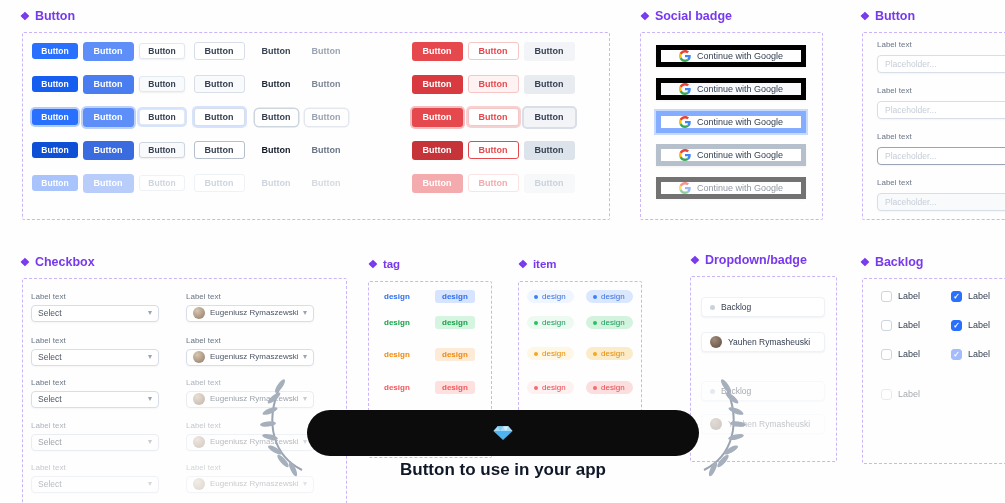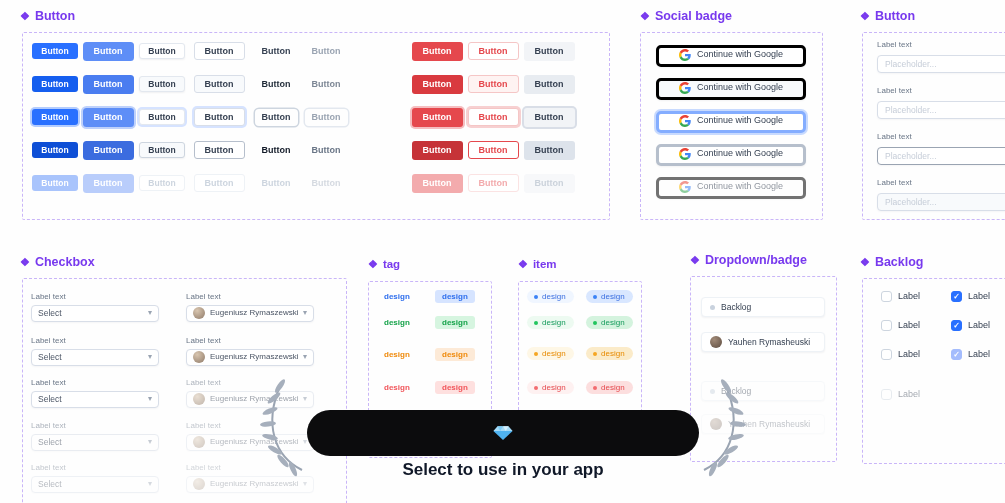--- a/index.html
+++ b/index.html
@@ -64,23 +64,23 @@
   .v7.s2{background:#d93a3f}.v7.s3{box-shadow:0 0 0 2px rgba(229,72,77,.35)}
   .v7.s4{background:#c63338}.v7.s5{background:#f3abad}
   .v8{background:#fff;color:#e5484d;border-color:#f5c6c6;padding:3.5px 10px;font-size:9px;}
   .v8.s2{background:#fef3f2}.v8.s3{box-shadow:0 0 0 2px rgba(229,72,77,.25)}
   .v8.s4{border-color:#e5484d}.v8.s5{color:#f3abad;border-color:#fbe3e3}
   .v9{background:#f2f4f7;color:#364152;padding:4px 10px;font-size:9px;}
   .v9.s2{background:#e8ecf1}.v9.s3{box-shadow:0 0 0 2px #d9dee7}
   .v9.s4{background:#dde3eb}.v9.s5{background:#f7f8fa;color:#cbd2db}
 
   
-  .social-btn{position:absolute;left:15px;width:150px;height:22px;border-radius:5px;
-    background:#fff;border:3px solid #000000;box-shadow:0 1px 2px rgba(16,24,40,.05);
-    display:flex;justify-content:center;gap:6px;
+  .social-btn{position:absolute;left:15px;width:150px;height:22px;border-radius:0;
+    background:#fff;border:5px solid #000000;box-shadow:0 1px 2px rgba(16,24,40,.05);
+    display:flex;align-items:center;justify-content:center;gap:6px;
     font-family:inherit;font-size:9px;font-weight:500;color:#364152;cursor:default;}
   .so1{top:12px}.so2{top:45px}.so3{top:78px}.so4{top:111px}.so5{top:144px}
   .social-btn.s2{background:#f8fafc}
   .social-btn.s3{border-color:#84adff;box-shadow:0 0 0 2px rgba(41,112,255,.25)}
   .social-btn.s4{border-color:#b6bfcc}
   .social-btn.s5{opacity:.55}
   .gicon{width:12px;height:12px;flex:none;}
 
   
   .field{position:absolute;left:14px;}
@@ -630,13 +630,13 @@
 </svg>
 
 <div class="promo-pill">
   <svg width="22" height="18" viewBox="0 0 32 24">
     <path d="M8 2h16l6 7H2z" fill="#a5dbf7"></path>
     <path d="M2 9h28L16 22z" fill="#4fb3f0"></path>
     <path d="M8 2l4 7L16 2z" fill="#7ccbf5"></path>
     <path d="M24 2l-4 7L16 2z" fill="#d4effc"></path>
   </svg>
 </div>
-<div class="subline">Select to use in your app</div>
+<div class="subline">Button to use in your app</div>
 
 </body></html>

